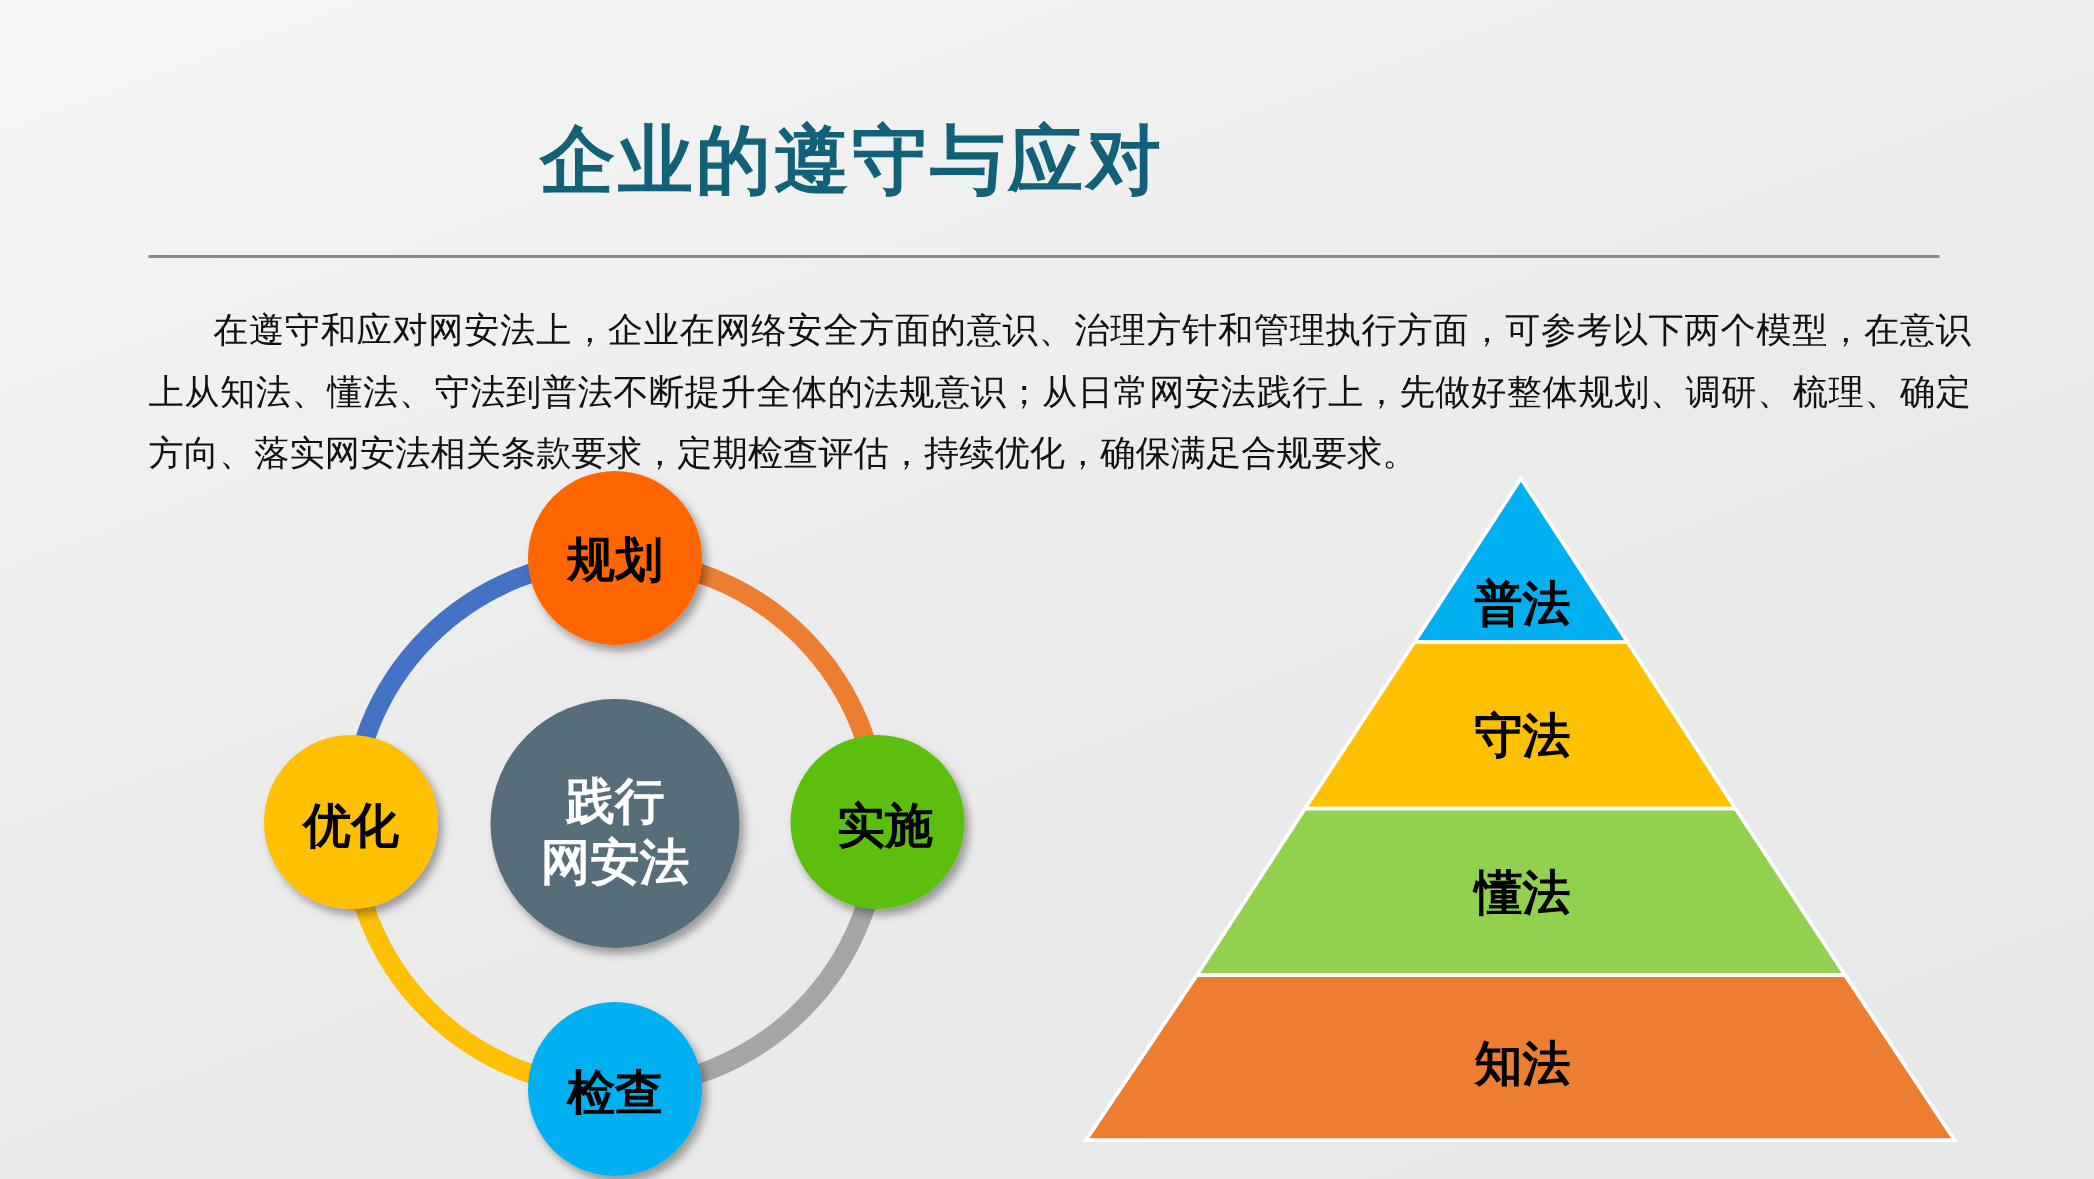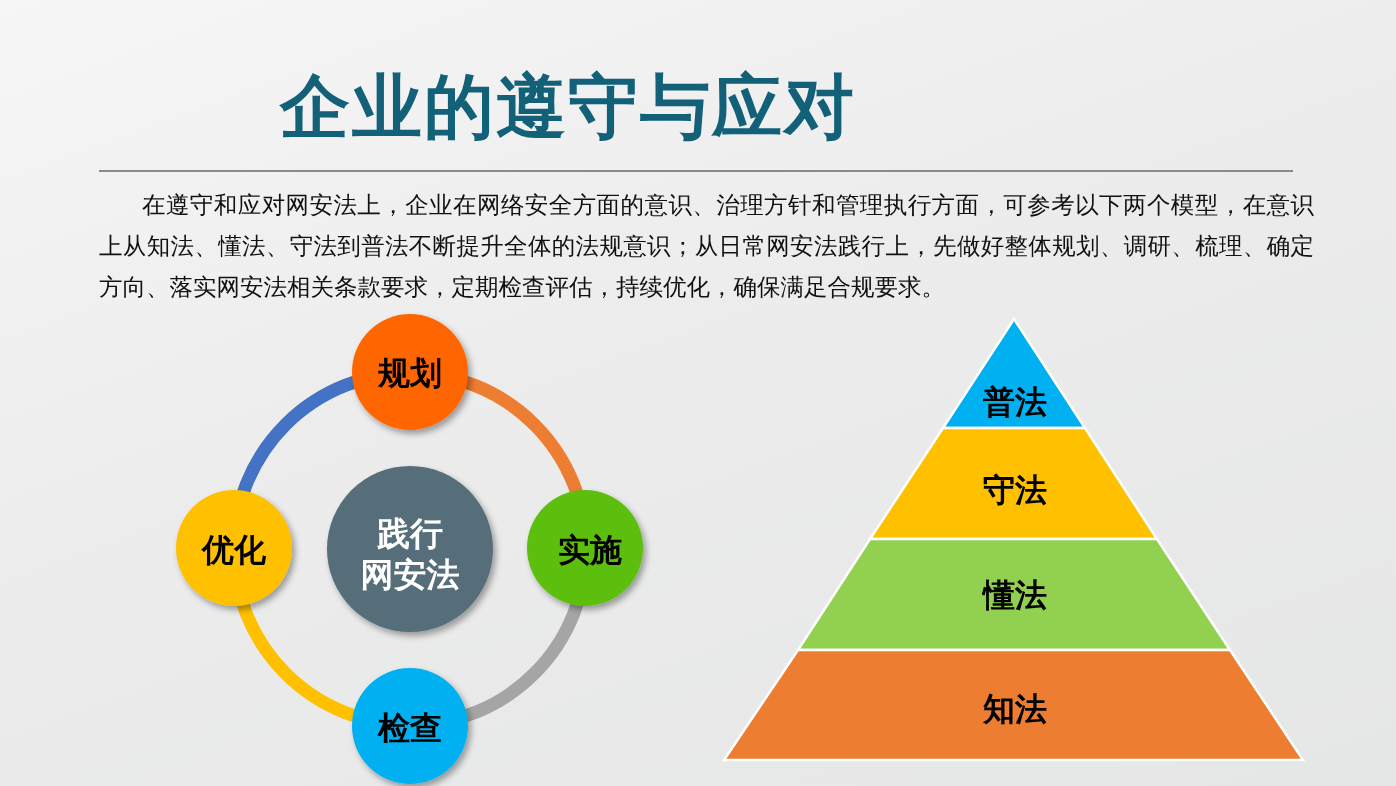--- a/index.html
+++ b/index.html
@@ -3,29 +3,29 @@
 <meta charset="utf-8">
 <style>
   html, body { margin: 0; padding: 0; }
   body {
     width: 1396px; height: 786px; overflow: hidden; position: relative;
     background: linear-gradient(160deg, #f6f6f6 0%, #ececec 45%, #e5e6e6 100%);
     font-family: "DejaVu Sans", "Liberation Sans", sans-serif;
   }
   .title {
     position: absolute; left: 0; top: 62px; width: 1136px; text-align: center;
-    font-size: 70px; font-weight: bold; color: #136079; letter-spacing: 2px;
+    font-size: 50px; font-weight: bold; color: #136079; letter-spacing: 2px;
     line-height: 90px;
   }
   .rule {
     position: absolute; left: 99px; top: 170px; width: 1194px; height: 0;
     border-top: 2px solid #8a8a8a;
   }
   .para {
-    position: absolute; left: 99px; top: 185px; width: 1215px;
+    position: absolute; left: 99px; top: 200px; width: 1215px;
     font-size: 23.5px; line-height: 41px; color: #111;
     text-indent: 43px; text-align: justify;
   }
   .diagram { position: absolute; left: 0; top: 0; }
   .node-label {
     font-weight: bold; font-family: "DejaVu Sans", sans-serif;
   }
 </style>
 </head>
 <body>

